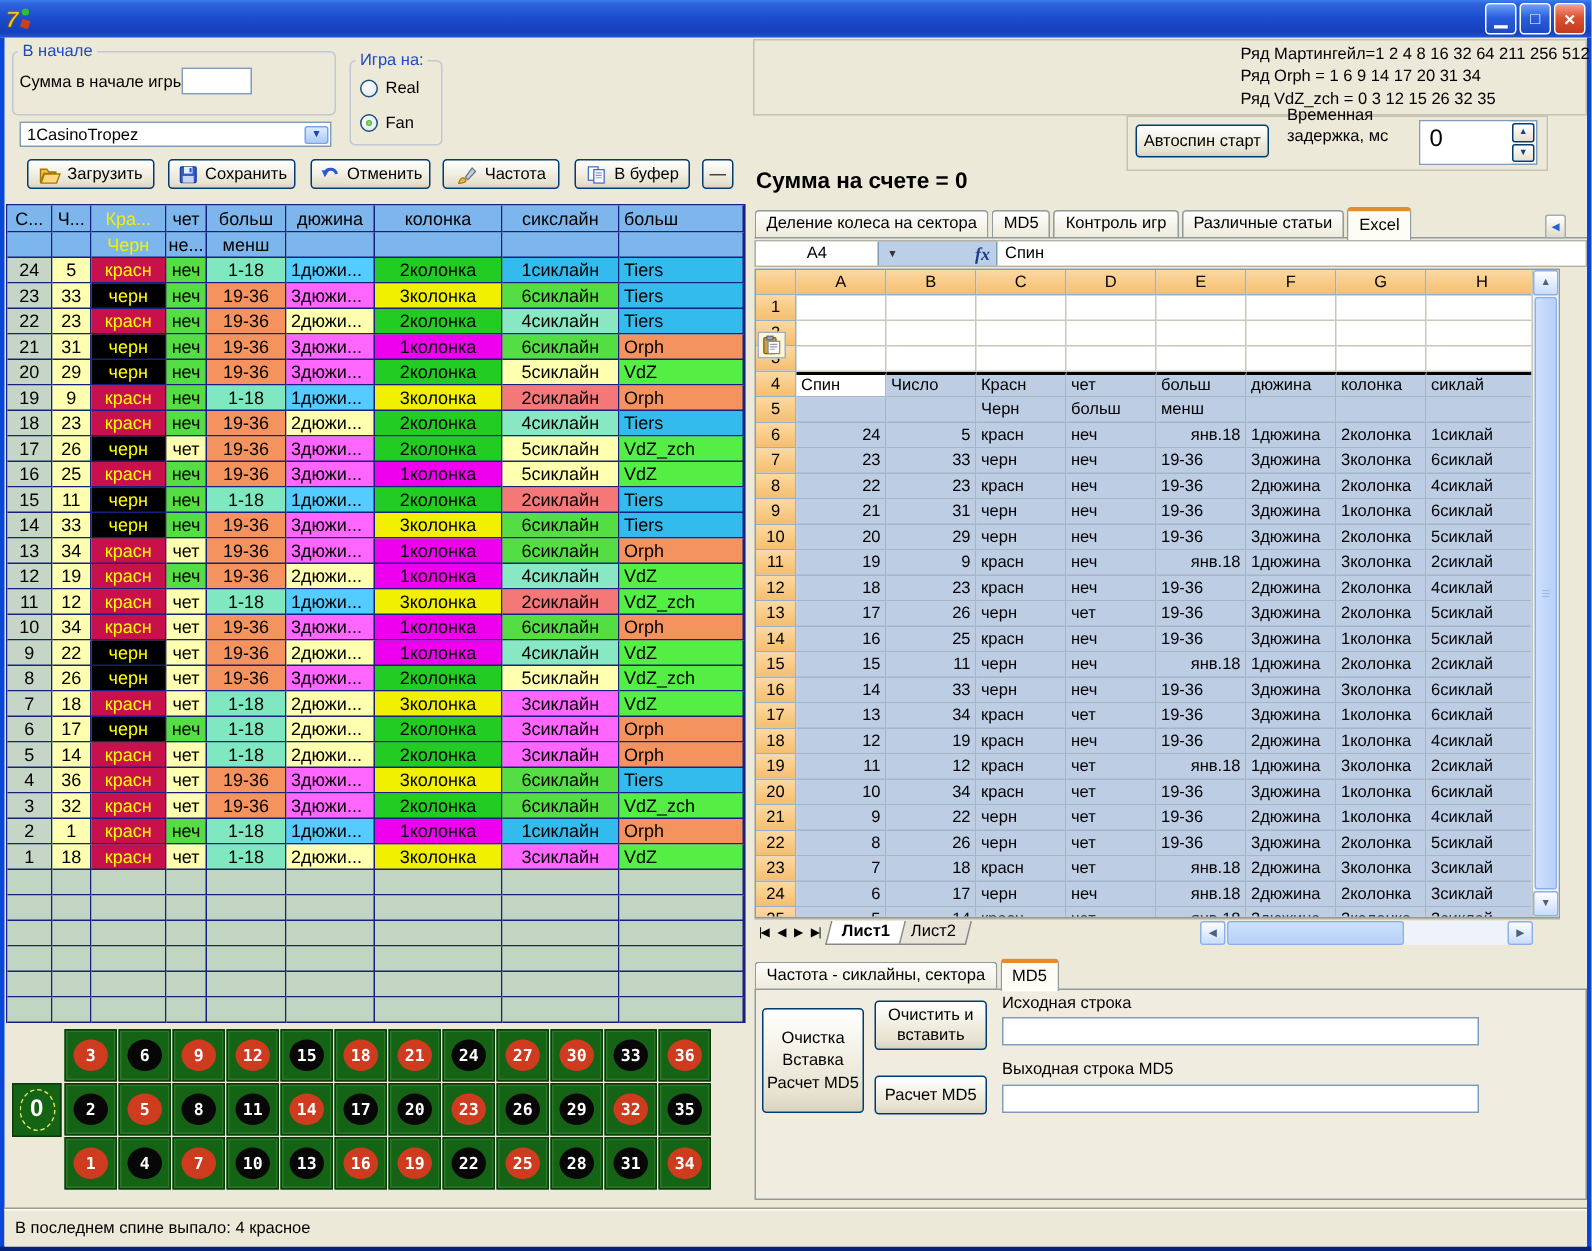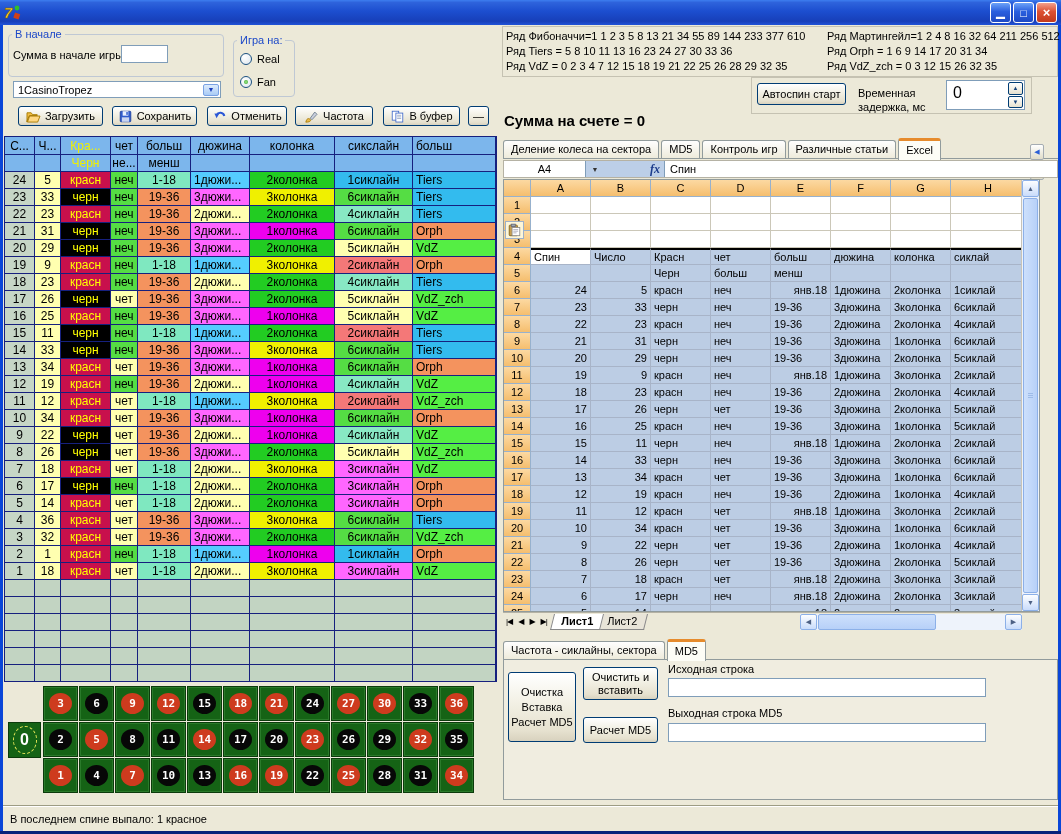--- a/index.html
+++ b/index.html
@@ -710,34 +710,29 @@
       </div>
       <div class="rcell">
         <div class="rdisc black">31</div>
       </div>
       <div class="rcell">
         <div class="rdisc red">34</div>
       </div>
     </div>
 
   <div class="abs" style="left:502px;top:26px;width:556px;height:51px;border:1px solid #C5C2B2"></div>
-  <div class="abs" style="left:506px;top:29px;width:318px">
-      <div class="series-line">Ряд Фибоначчи=1 1 2 3 5 8 13 21  34 55 89 144  233 377 610</div>
-      <div class="series-line">Ряд Tiers = 5 8 10 11  13 16 23 24  27 30 33 36</div>
-      <div class="series-line">Ряд VdZ = 0 2 3 4 7 12 15 18 19 21  22 25 26 28 29 32 35</div>
-    </div>
   <div class="abs" style="left:827px;top:29px;width:228px">
       <div class="series-line">Ряд Мартингейл=1  2 4 8 16 32 64 211 256 512</div>
       <div class="series-line">Ряд Orph = 1 6 9 14 17 20 31 34</div>
       <div class="series-line">Ряд VdZ_zch = 0 3 12 15 26 32 35</div>
     </div>
 
   <div class="abs" style="left:751px;top:77px;width:281px;height:37px;border:1px solid #C5C2B2"></div>
   <button class="xp-btn" style="left:757px;top:83px;width:89px;height:22px">Автоспин старт</button>
-  <div class="abs lbl" style="left:858px;top:86px;width:84px;white-space:normal;line-height:14px">Временная задержка, мс</div>
+  <div class="abs lbl" style="left:858px;top:70px;width:84px;white-space:normal;line-height:14px">Временная задержка, мс</div>
   <div class="abs sunken spinner" style="left:946px;top:80px;width:79px;height:30px">
     <span class="spin-val">0</span>
     <span class="spin-arrows">
       <span class="spin-arrow">▲</span>
       <span class="spin-arrow">▼</span>
     </span>
   </div>
 
   <div class="abs balance" style="left:504px;top:112px">Сумма на счете = 0</div>
 
@@ -1097,16 +1092,16 @@
     <span>Расчет MD5</span>
   </div>
   <button class="xp-btn" style="left:583px;top:667px;width:75px;height:33px;white-space:normal;line-height:13px">Очистить и вставить</button>
   <button class="xp-btn" style="left:583px;top:717px;width:75px;height:26px">Расчет MD5</button>
   <div class="abs lbl" style="left:668px;top:663px">Исходная строка</div>
   <input class="md5-input sunken" style="left: 668px; top: 678px; width: 318px;" value="">
   <div class="abs lbl" style="left:668px;top:707px">Выходная строка MD5</div>
   <input class="md5-input sunken" style="left: 668px; top: 723px; width: 318px;" value="">
 
   <div class="statusbar">
-    <span class="lbl">В последнем спине выпало: 1 красное</span>
+    <span class="lbl">В последнем спине выпало: 4 красное</span>
   </div>
 
 </div>
 
 </body></html>

